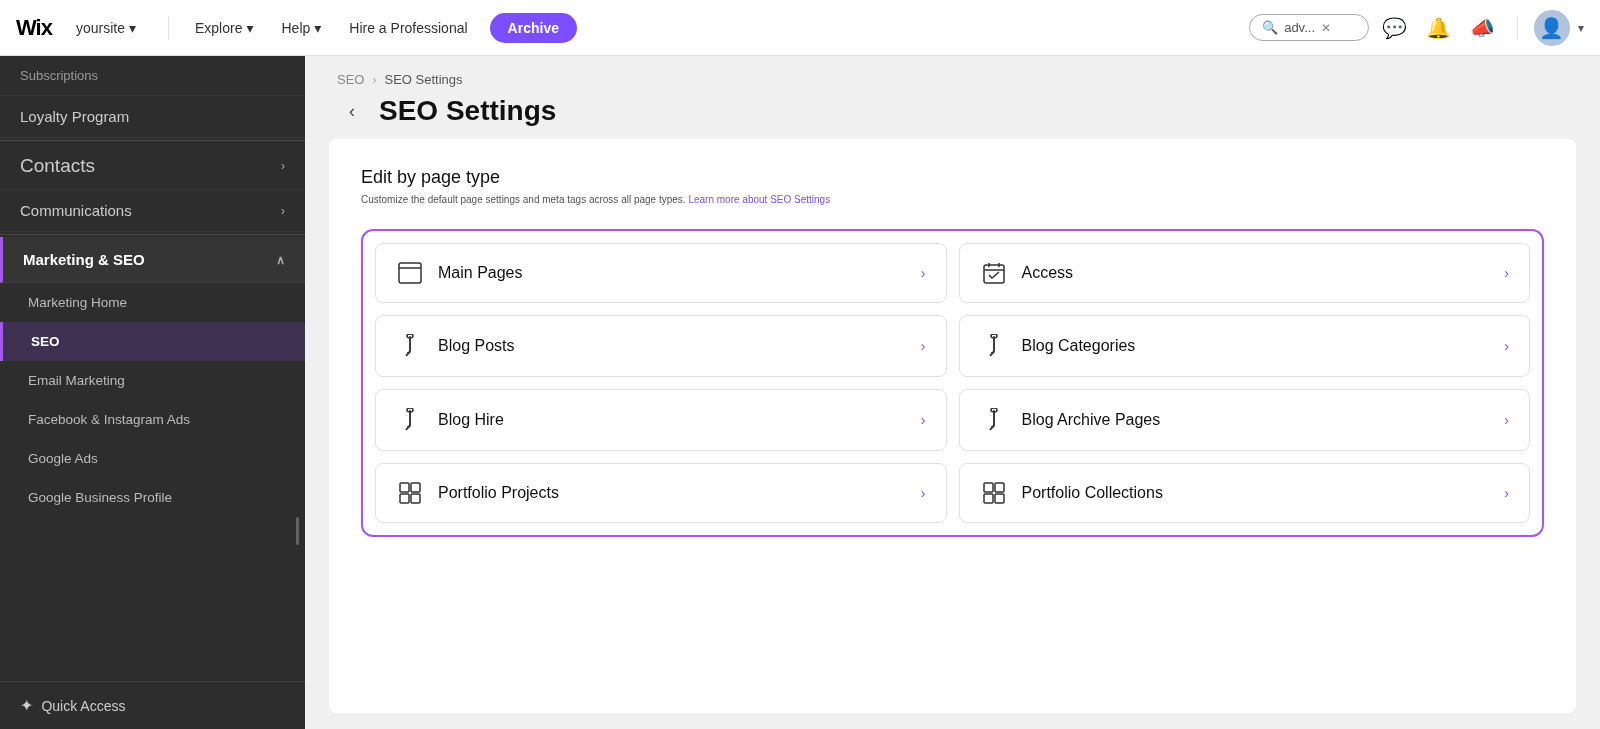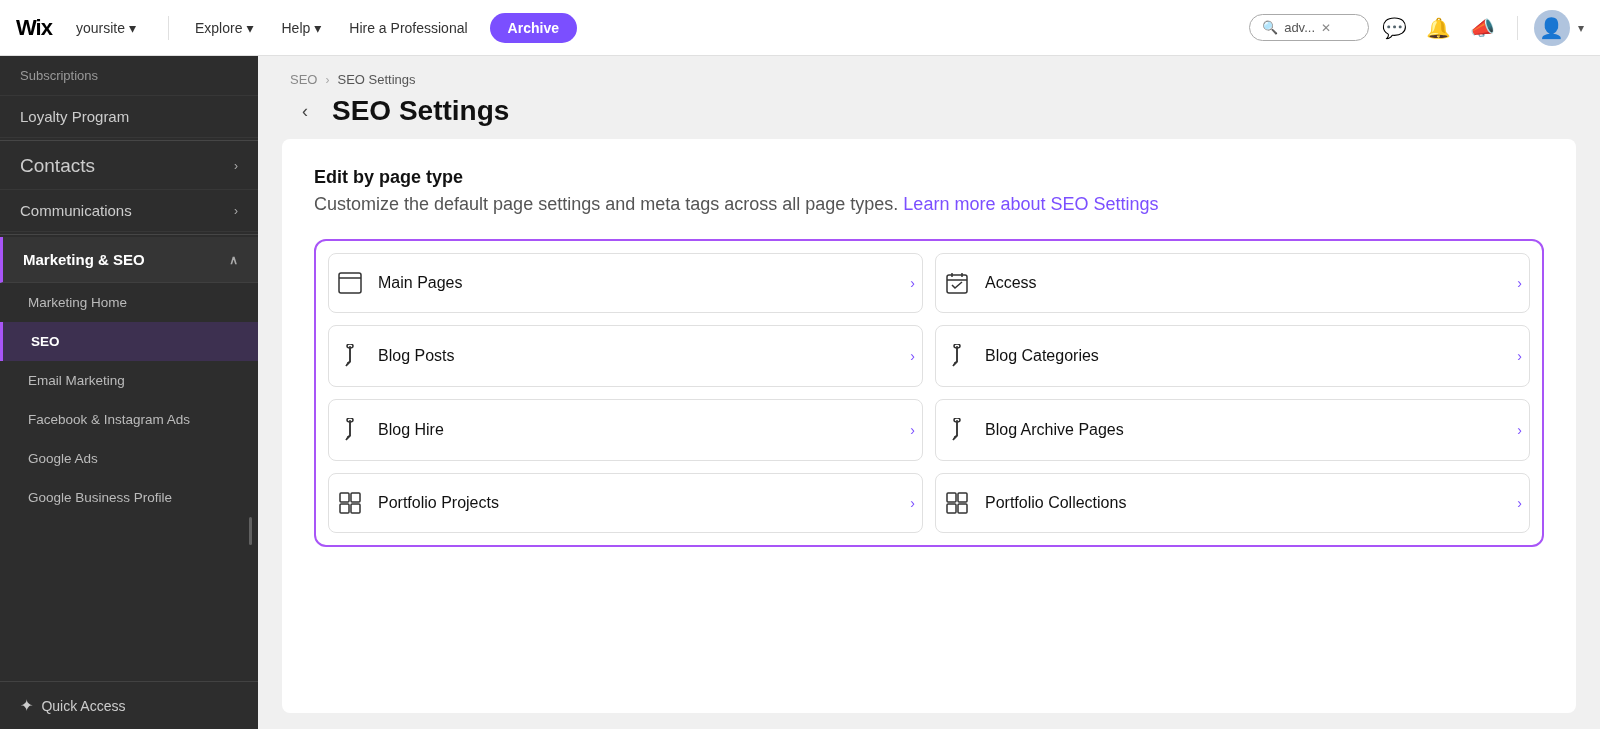--- a/index.html
+++ b/index.html
@@ -99,21 +99,21 @@
 
     
     .main-area {
       display: flex;
       flex: 1;
       overflow: hidden;
     }
 
     
     .sidebar {
-      width: 258px;
+      width: 305px;
       background: #2d2d2d;
       color: #ddd;
       display: flex;
       flex-direction: column;
       overflow-y: auto;
       flex-shrink: 0;
       position: relative;
     }
     .sidebar::-webkit-scrollbar { width: 4px; }
     .sidebar::-webkit-scrollbar-thumb { background: #555; border-radius: 2px; }
@@ -215,26 +215,26 @@
       border-radius: 8px;
       padding: 28px 32px;
       flex: 1;
       overflow: auto;
     }
     .seo-card::-webkit-scrollbar { width: 6px; }
     .seo-card::-webkit-scrollbar-thumb { background: #ccc; border-radius: 3px; }
 
     .edit-section-title {
       font-size: 18px;
-      font-weight: 700;
+      font-weight: 400;
       color: #111;
       margin-bottom: 6px;
     }
     .edit-section-desc {
-      font-size: 18px;
+      font-size: 10px;
       color: #555;
       margin-bottom: 24px;
     }
     .edit-section-desc a {
       color: #7b4fff;
       text-decoration: none;
     }
 
     
     .page-types-grid-wrapper {
@@ -243,21 +243,21 @@
       padding: 12px;
     }
     .page-types-grid {
       display: grid;
       grid-template-columns: 1fr 1fr;
       gap: 12px;
     }
     .page-type-card {
       border: 1.5px solid #e0e0e0;
       border-radius: 8px;
-      padding: 18px 7px;
+      padding: 18px 20px;
       display: flex;
       align-items: center;
       justify-content: space-between;
       cursor: pointer;
       background: #fff;
       transition: border-color 0.15s, box-shadow 0.15s;
     }
     .page-type-card-left {
       display: flex;
       align-items: center;

